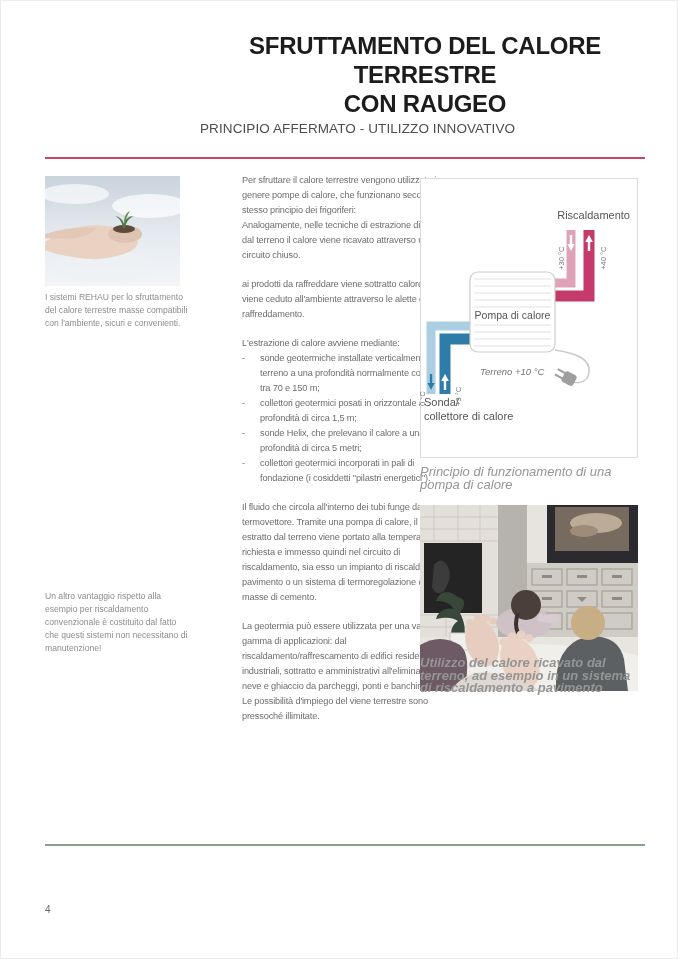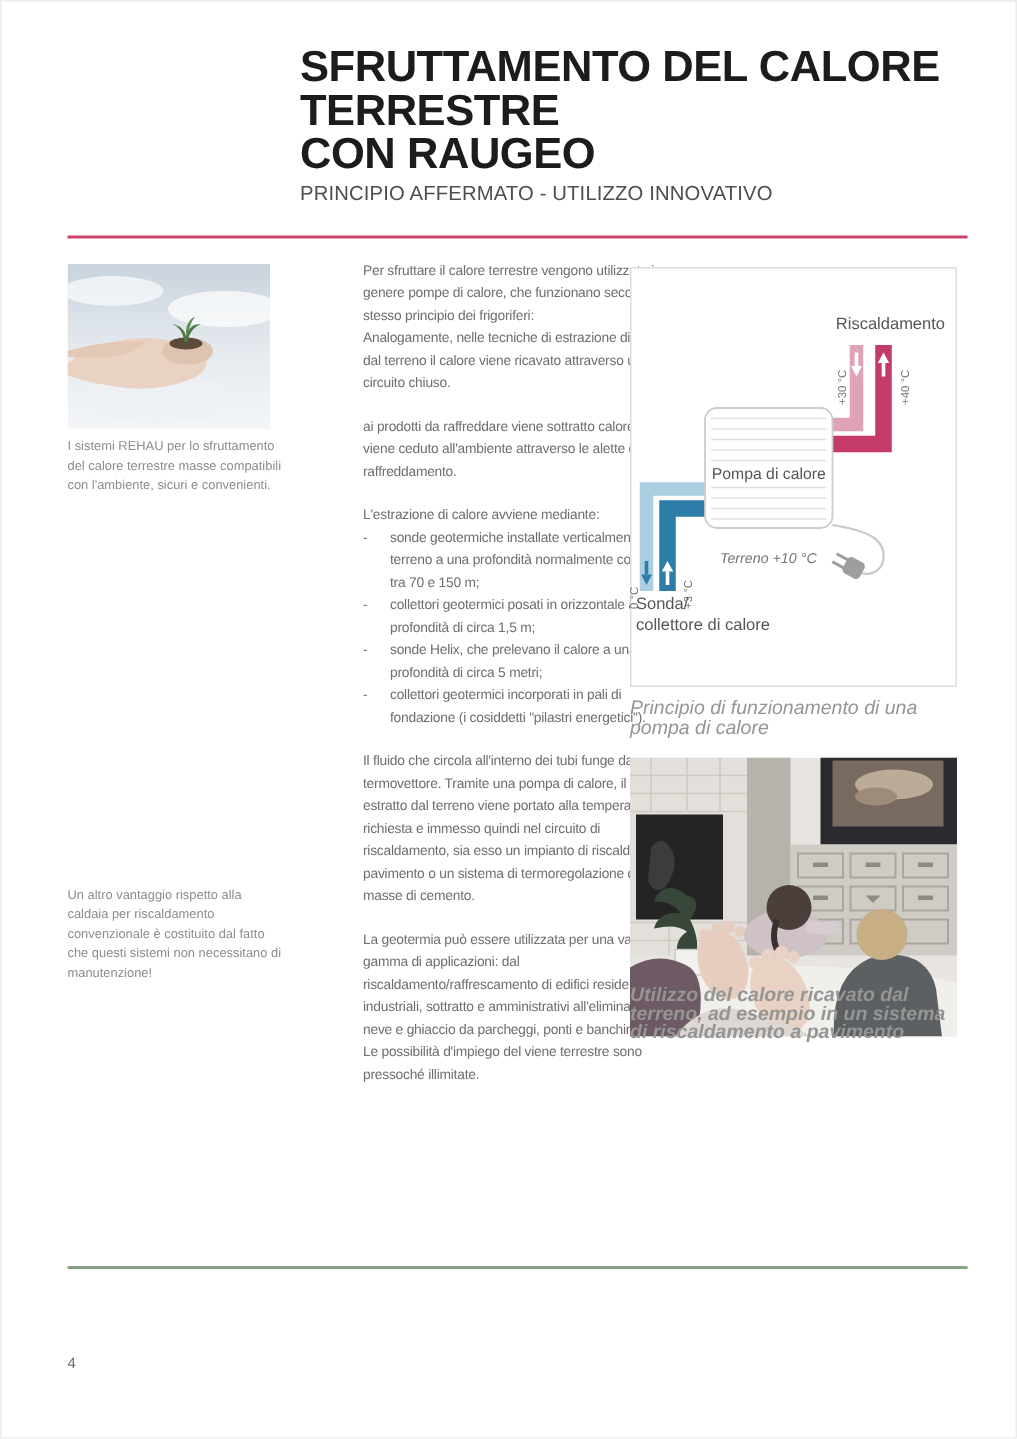--- a/index.html
+++ b/index.html
@@ -1,21 +1,21 @@
 <!DOCTYPE html>
 <html><head>
 <meta charset="utf-8">
 <style>
   html,body{margin:0;padding:0;background:#fff;}
   .page{position:relative;width:678px;height:959px;background:#ffffff;
         font-family:"Liberation Sans",sans-serif;overflow:hidden;
         box-shadow:inset 0 0 0 1px #ececec;}
   
   .header{position:absolute;left:200px;top:31px;width:450px;}
-  .title{font-size:29px;font-weight:bold;color:#1c1c1c;line-height:29px;letter-spacing:-0.3px;}
+  .title{font-size:24px;font-weight:bold;color:#1c1c1c;line-height:29px;letter-spacing:-0.3px;text-align:center;}
   .subtitle{margin-top:3px;font-size:13.5px;color:#4e4e4e;letter-spacing:0.1px;}
   .rule{position:absolute;left:45px;width:600px;height:2px;}
   .rule-red{top:157px;background:#cb4566;}
   .rule-green{top:844px;background:#87a287;}
   
   .photo1{position:absolute;left:45px;top:176px;width:135px;height:110px;}
   .cap-left{position:absolute;left:45px;width:143px;font-size:8.6px;line-height:13px;color:#8c8c8c;}
   .cap-left.c1{top:291px;}
   .cap-left.c2{top:590px;}
   
@@ -66,21 +66,21 @@
     <g>
       <path d="M0,66 Q30,46 62,50 Q86,52 92,60 Q96,70 84,76 Q60,86 34,82 Q12,79 0,74 Z" fill="#e9d2c2"></path>
       <path d="M0,58 Q26,50 52,52 Q44,60 30,62 Q12,63 0,62 Z" fill="#e3c8b6"></path>
       <ellipse cx="80" cy="58" rx="17" ry="9" fill="#dfc3b1"></ellipse>
       <ellipse cx="79" cy="53" rx="11" ry="4" fill="#5c4a3a"></ellipse>
       <path d="M78,52 C77,45 74,42 70,40 C75,41 78,44 79,48 C80,43 84,40 89,40 C84,42 81,46 80,52 Z" fill="#4d7a44"></path>
       <path d="M79,46 C79,41 81,37 85,35 C82,39 81,43 80,47 Z" fill="#5d8a50"></path>
     </g>
   </svg>
   <div class="cap-left c1">I sistemi REHAU per lo sfruttamento del calore terrestre masse compatibili con l'ambiente, sicuri e convenienti.</div>
-  <div class="cap-left c2">Un altro vantaggio rispetto alla caldaia per riscaldamento convenzionale è costituito dal fatto che questi sistemi non necessitano di manutenzione!</div>
+  <div class="cap-left c2">Un altro vantaggio rispetto alla esempio per riscaldamento convenzionale è costituito dal fatto che questi sistemi non necessitano di manutenzione!</div>
 
   <div class="maincol">
     <p class="joined">Per sfruttare il calore terrestre vengono utilizzate in genere pompe di calore, che funzionano secondo lo stesso principio dei frigoriferi:</p>
     <p>Analogamente, nelle tecniche di estrazione di energia dal terreno il calore viene ricavato attraverso un circuito chiuso.</p>
     <p>ai prodotti da raffreddare viene sottratto calore, che viene ceduto all'ambiente attraverso le alette di raffreddamento.</p>
     <p class="joined">L'estrazione di calore avviene mediante:</p>
     <div class="blist">
       <div class="bitem">
         <span class="dash">-</span>
         <span>sonde geotermiche installate verticalmente nel terreno a una profondità normalmente compresa tra 70 e 150 m;</span>

